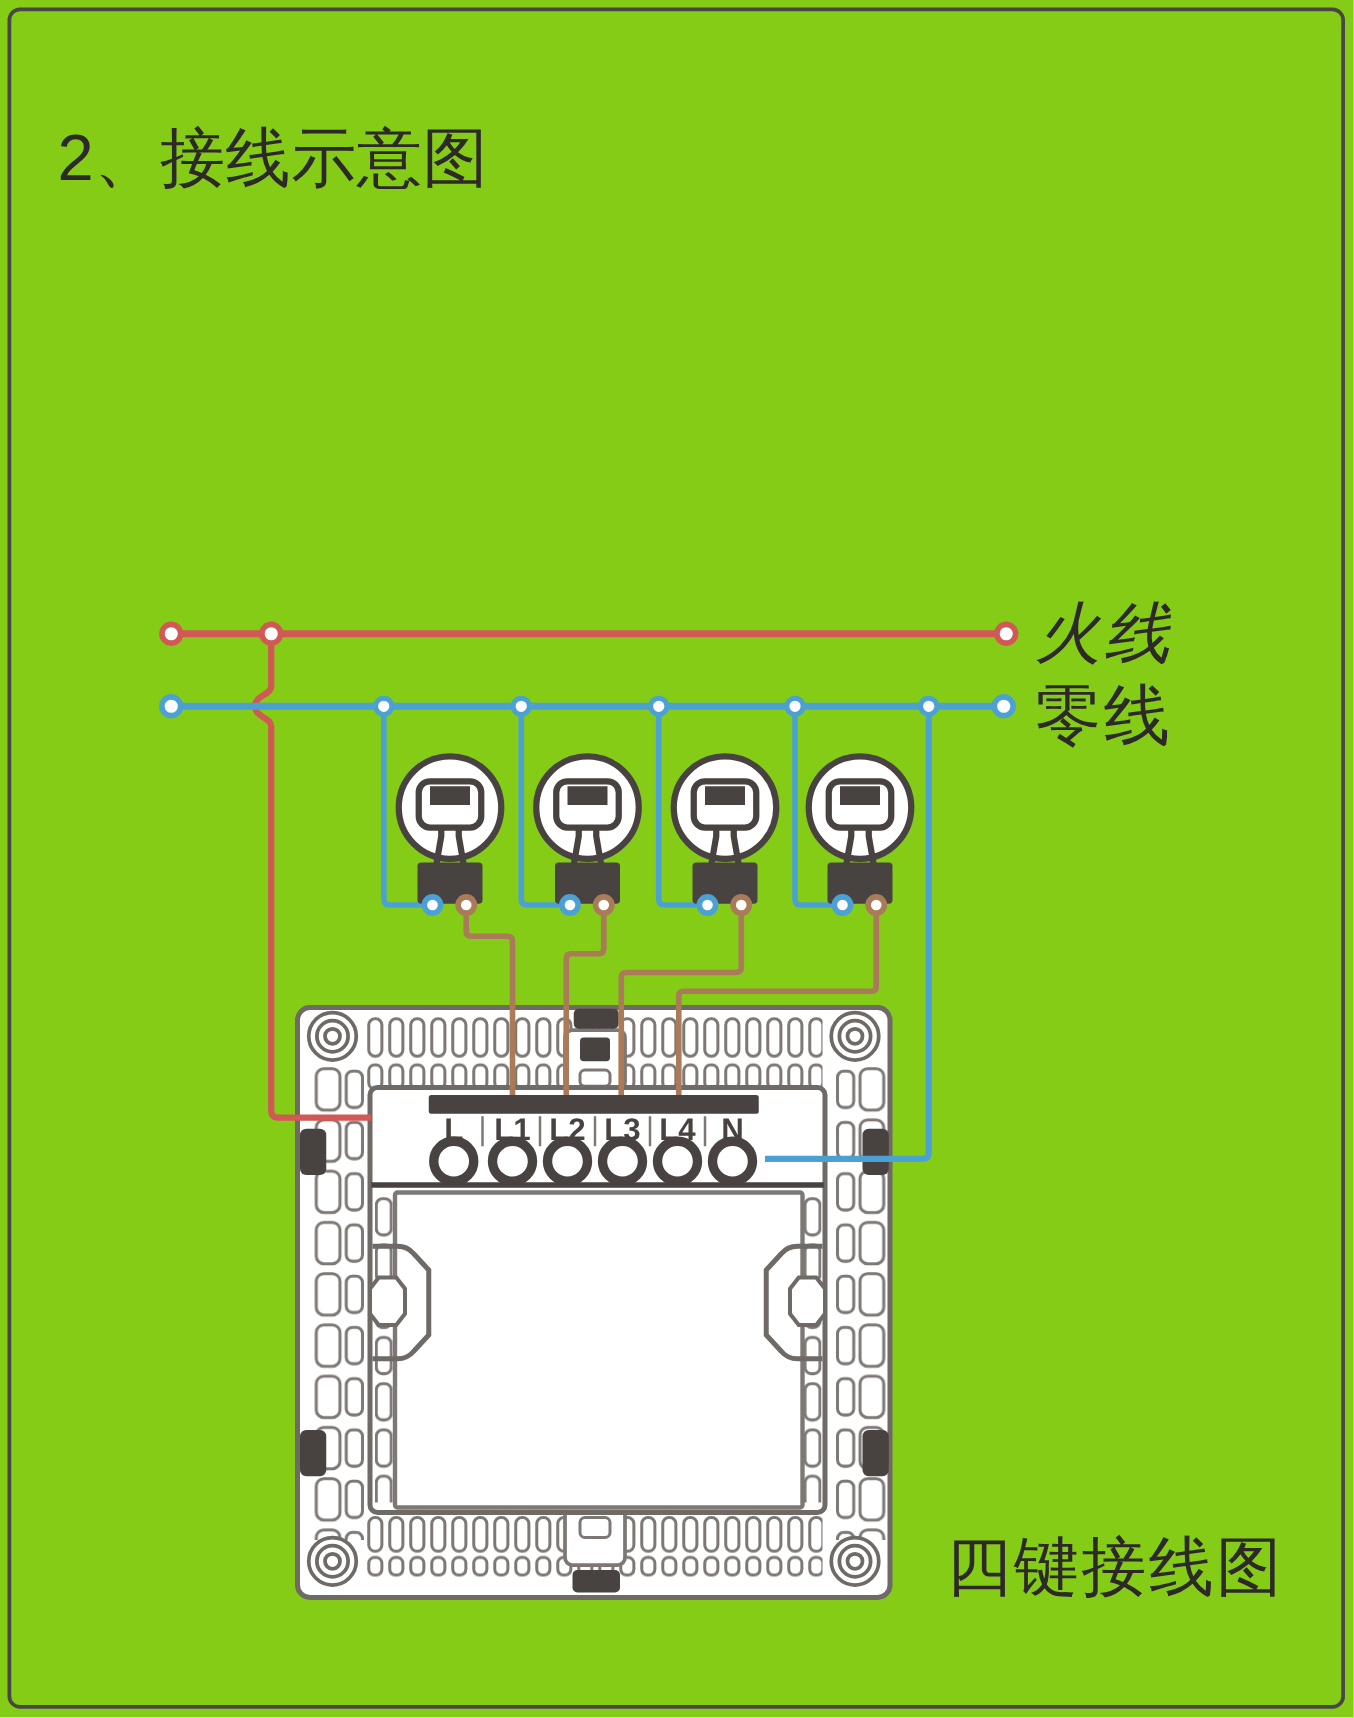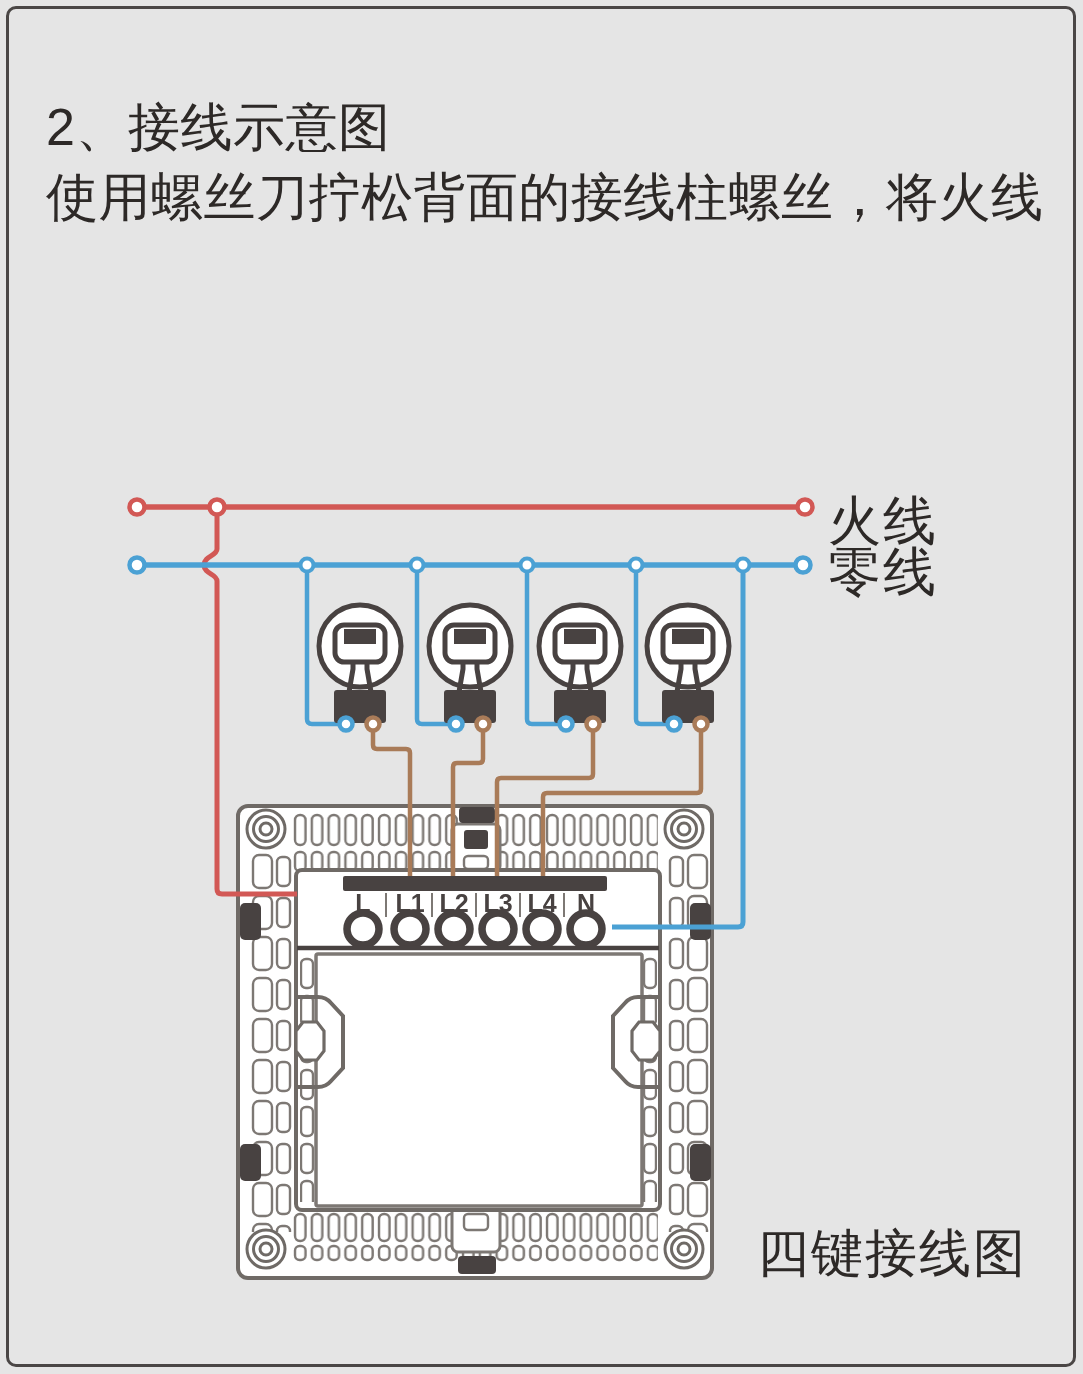--- a/index.html
+++ b/index.html
@@ -1,28 +1,28 @@
 <!DOCTYPE html>
 <html style="--live: #d25855; --neutral: #4ba1d4; --load: #a97b58; --outline: #6f6a66; --outline-light: #7d7874; --dark: #484241; --text: #2d2927; --border: #4a4645;"><head>
 <meta charset="utf-8">
 <style>
   :root{
     --live:#d25855; --neutral:#4ba1d4; --load:#a97b58;
     --outline:#6f6a66; --outline-light:#7d7874; --dark:#484241;
     --text:#2d2927; --border:#4a4645;
   }
   html,body{margin:0;padding:0;background:#fff;}
-  .page{position:relative;width:1083px;height:1374px;background:#e5e5e5;overflow:hidden;
+  .page{position:relative;width:1083px;height:1374px;background:#84cc16;overflow:hidden;
         font-family:"Liberation Sans","DejaVu Sans",sans-serif;}
   .frame-border{position:absolute;left:6px;top:6px;right:7px;bottom:7px;
         border:3px solid var(--border);border-radius:10px;pointer-events:none;}
   .textblock{position:absolute;left:46px;top:92px;width:1000px;
         font-size:52px;line-height:70px;color:var(--text);letter-spacing:0.5px;white-space:nowrap;}
   .diagram-label{position:absolute;font-size:53px;color:var(--text);letter-spacing:2px;white-space:nowrap;}
-  .live-label{left:828px;top:486px;}
+  .live-label{left:828px;top:472px;font-style:italic;}
   .neutral-label{left:828px;top:537px;}
   .caption{left:757px;top:1219px;font-size:52px;}
   svg{position:absolute;left:0;top:0;}
   .slat{fill:#fff;stroke:var(--outline-light);stroke-width:2.4;}
   .pl{stroke:var(--outline);fill:#fff;}
   .pln{stroke:var(--outline);fill:none;}
   .plt{stroke:var(--outline-light);fill:#fff;}
   .dk{fill:var(--dark);}
   .dkl{stroke:var(--dark);fill:none;}
   .dkw{stroke:var(--dark);fill:#fff;}
@@ -36,21 +36,20 @@
         font-size:25px;font-weight:bold;text-anchor:middle;}
 </style>
 </head>
 <body>
 
 <div class="page">
   <div class="frame-border"></div>
 
   <div class="textblock">
     <div>2、接线示意图</div>
-    <div>使用螺丝刀拧松背面的接线柱螺丝，将火线</div>
   </div>
 
   <div class="diagram-label live-label">火线</div>
   <div class="diagram-label caption">四键接线图</div>
   <div class="diagram-label neutral-label">零线</div>
 
   <svg width="1083" height="1374" viewBox="0 0 1083 1374">
     <defs>
       <pattern id="pTop" patternUnits="userSpaceOnUse" x="292" y="812" width="16.8" height="62">
         <rect class="slat" x="3" y="3" width="10.5" height="30" rx="5"></rect>

